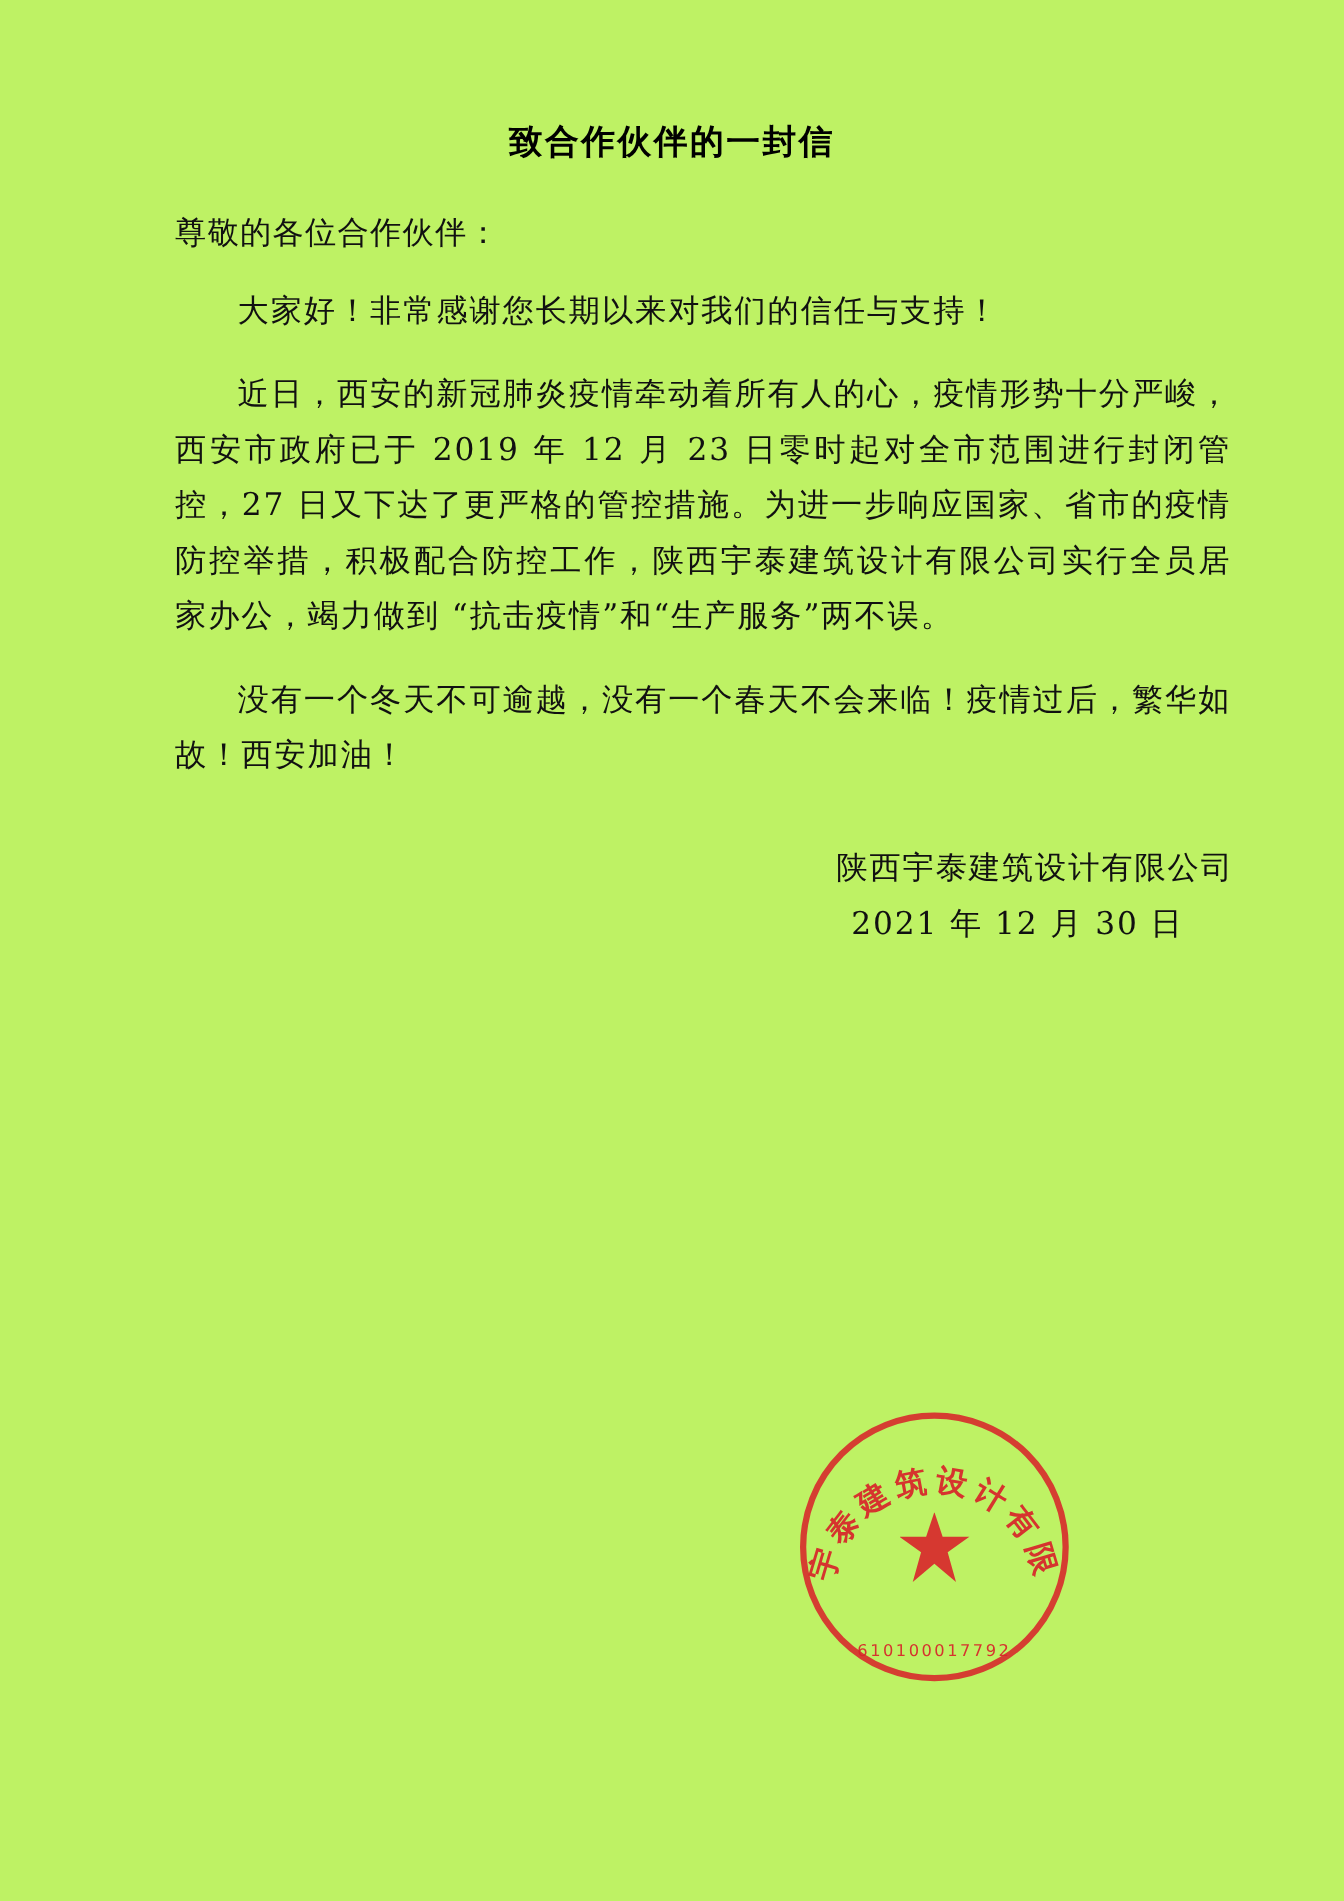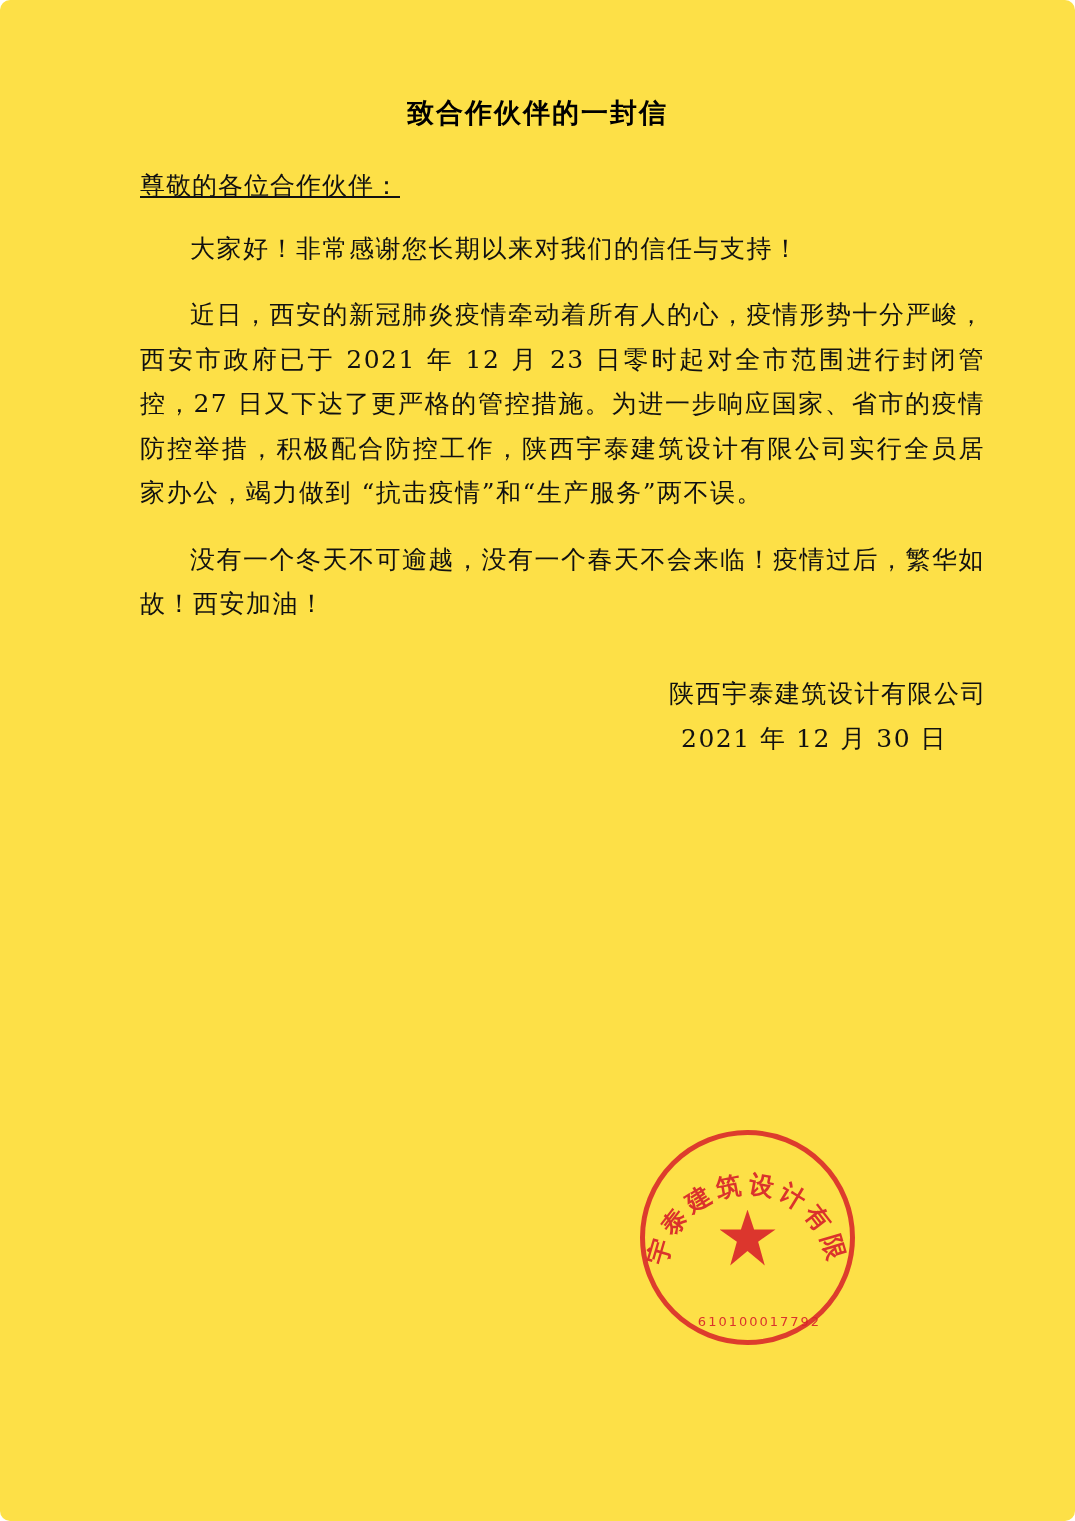--- a/index.html
+++ b/index.html
@@ -11,41 +11,39 @@
     width: 1075px;
     height: 1521px;
     position: relative;
     overflow: hidden;
     font-family: "DejaVu Serif", "Liberation Serif", serif;
     color: #111111;
   }
   .page {
     position: absolute;
     inset: 0;
-    background: #fde047;
-    border-radius: 10px;
+    background: #bef264;
   }
   .doc-title {
     text-align: center;
     font-size: 27px;
     font-weight: bold;
     letter-spacing: 2px;
     margin: 95px 0 0 0;
     color: #000000;
     font-family: "DejaVu Serif", "Liberation Serif", serif;
   }
   .body-wrap {
     margin: 36px 78px 0 140px;
   }
   .salutation {
     font-size: 25px;
     line-height: 1.5;
     letter-spacing: 1px;
     margin: 0 0 22px 0;
-    text-decoration: underline;
   }
   .para {
     font-size: 25px;
     line-height: 1.78;
     letter-spacing: 1.5px;
     text-indent: 50px;
     margin: 0 12px 22px 0;
     text-align: justify;
     text-justify: inter-character;
   }
@@ -103,42 +101,42 @@
   .seal-top-text text {
     fill: #d8242a;
     font-size: 25px;
     letter-spacing: 5px;
     font-family: "DejaVu Serif", "Liberation Serif", serif;
     font-weight: bold;
     opacity: 0.92;
   }
   .seal-code {
     position: absolute;
-    left: 12px;
+    left: 0;
     bottom: 16px;
     width: 100%;
     text-align: center;
     color: #d8242a;
     font-size: 13px;
     letter-spacing: 2px;
     font-family: "DejaVu Sans", sans-serif;
     opacity: 0.92;
   }
 </style>
 </head>
 <body>
 
 <div class="page">
 
   <h1 class="doc-title">致合作伙伴的一封信</h1>
 
   <div class="body-wrap">
     <p class="salutation">尊敬的各位合作伙伴：</p>
     <p class="para">大家好！非常感谢您长期以来对我们的信任与支持！</p>
-    <p class="para">近日，西安的新冠肺炎疫情牵动着所有人的心，疫情形势十分严峻，西安市政府已于 2021 年 12 月 23 日零时起对全市范围进行封闭管控，27 日又下达了更严格的管控措施。为进一步响应国家、省市的疫情防控举措，积极配合防控工作，陕西宇泰建筑设计有限公司实行全员居家办公，竭力做到 “抗击疫情”和“生产服务”两不误。</p>
+    <p class="para">近日，西安的新冠肺炎疫情牵动着所有人的心，疫情形势十分严峻，西安市政府已于 2019 年 12 月 23 日零时起对全市范围进行封闭管控，27 日又下达了更严格的管控措施。为进一步响应国家、省市的疫情防控举措，积极配合防控工作，陕西宇泰建筑设计有限公司实行全员居家办公，竭力做到 “抗击疫情”和“生产服务”两不误。</p>
     <p class="para">没有一个冬天不可逾越，没有一个春天不会来临！疫情过后，繁华如故！西安加油！</p>
   </div>
 
   <div class="sign-block">
     <div class="sign-line">陕西宇泰建筑设计有限公司</div>
     <div class="sign-date">2021 年 12 月 30 日</div>
   </div>
 
   <div class="seal">
     <div class="seal-ring"></div>

